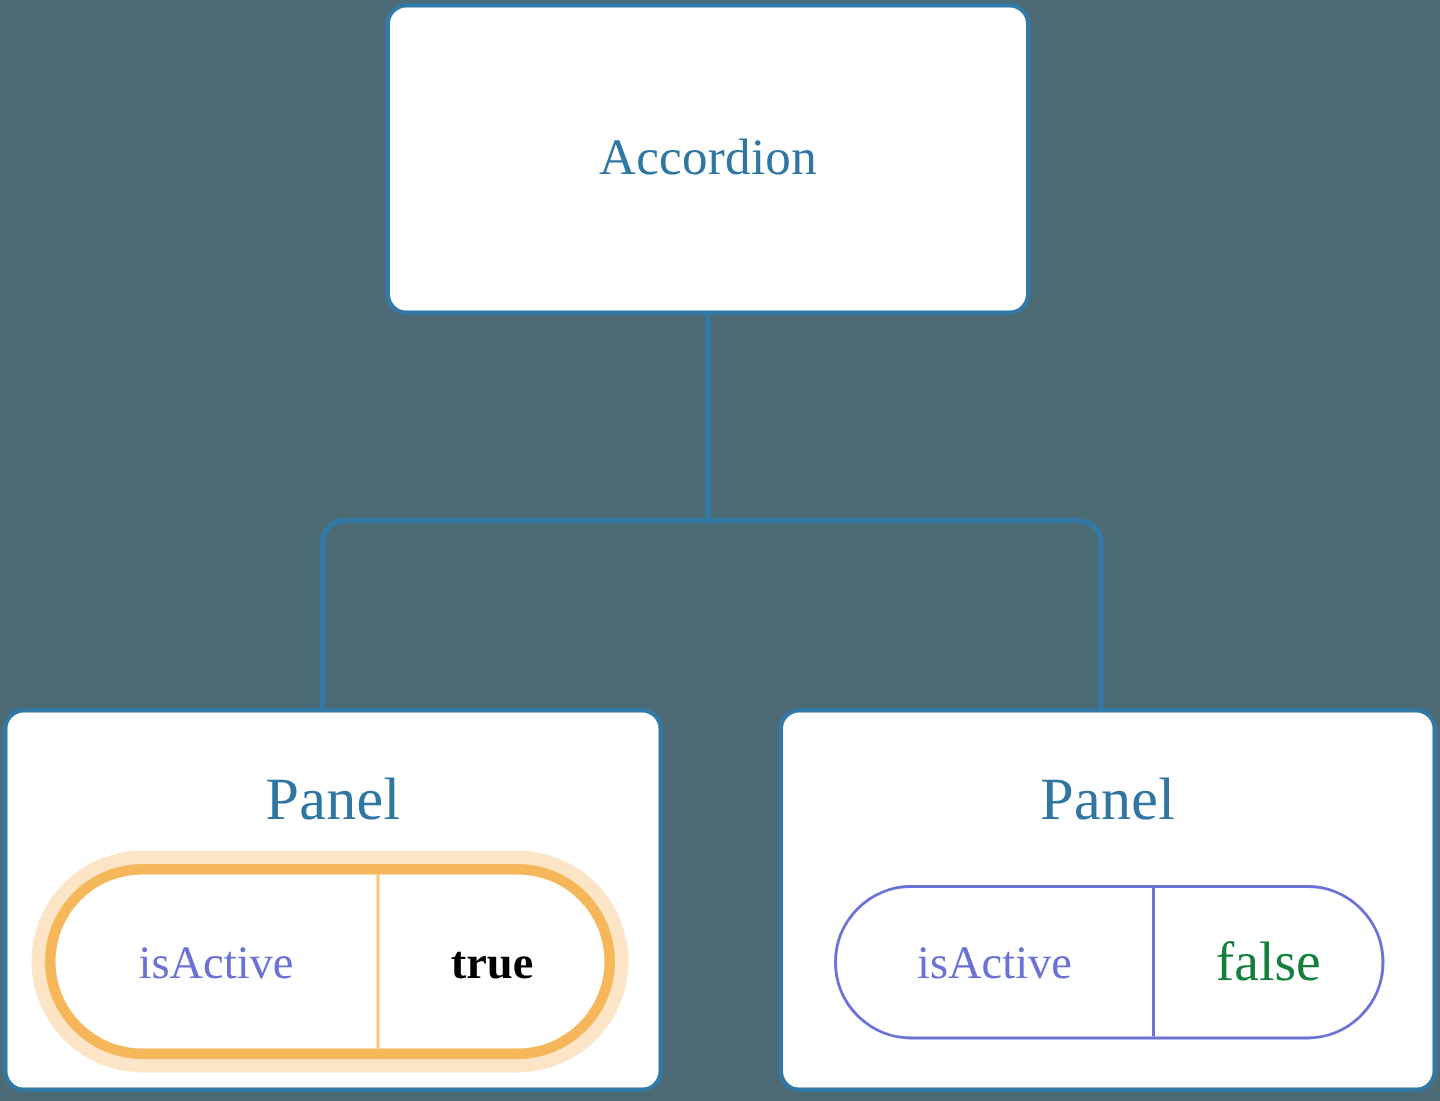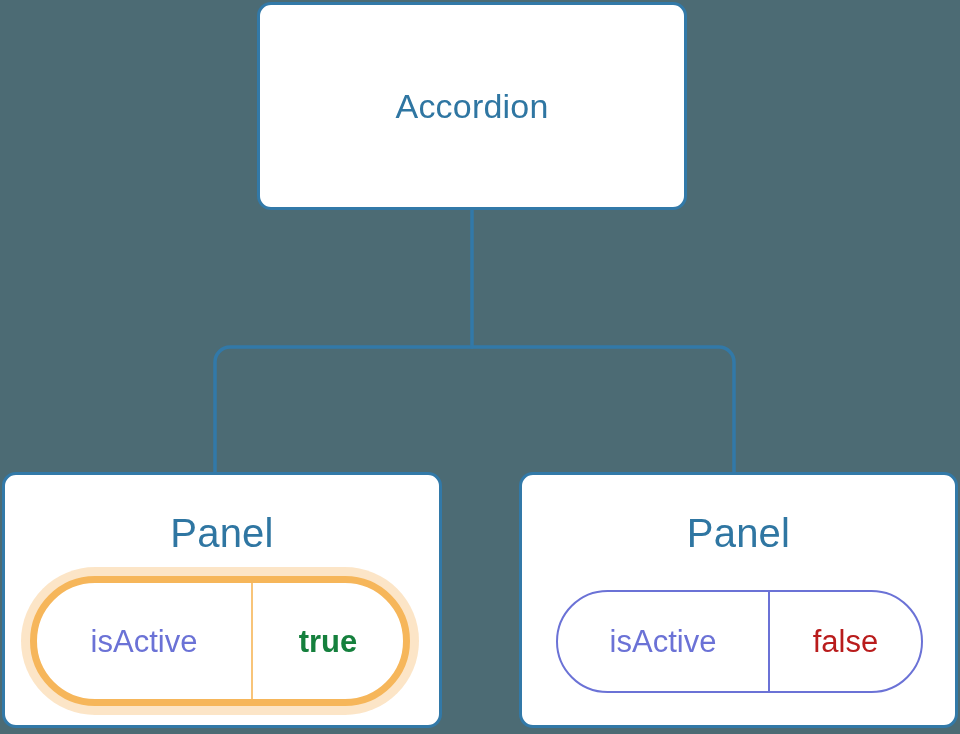--- a/index.html
+++ b/index.html
@@ -14,20 +14,21 @@
     background: #4c6b74;
     font-family: "Liberation Sans", sans-serif;
     position: relative;
   }
 
   #stage {
     position: absolute;
     inset: 0;
     width: 960px;
     height: 604px;
+    font-family: Liberation Serif, serif;
   }
 
   
   #connectors {
     position: absolute;
     left: 0; top: 0;
     width: 960px;
     height: 734px;
     pointer-events: none;
   }
@@ -117,21 +118,21 @@
   #pill-0 .pill-key {
     width: 216px;
     color: #6b72d6;
     font-size: 31px;
     font-weight: 400;
     border-right: 2px solid #f8c479;
   }
 
   #pill-0 .pill-val {
     flex: 1;
-    color: #15803d;
+    color: #000000;
     font-size: 31px;
     font-weight: 700;
   }
 
   
   #pill-1-wrap {
     left: 556px;
     top: 590px;
   }
 
@@ -144,22 +145,22 @@
   #pill-1 .pill-key {
     width: 212px;
     color: #6b72d6;
     font-size: 31px;
     font-weight: 400;
     border-right: 2px solid #6b72d6;
   }
 
   #pill-1 .pill-val {
     flex: 1;
-    color: #b91c1c;
-    font-size: 31px;
+    color: #15803d;
+    font-size: 37px;
     font-weight: 400;
   }
 </style>
 </head>
 <body>
 
 <div id="stage">
 
   <svg id="connectors" viewBox="0 0 960 734" width="960" height="734" fill="none">
 

